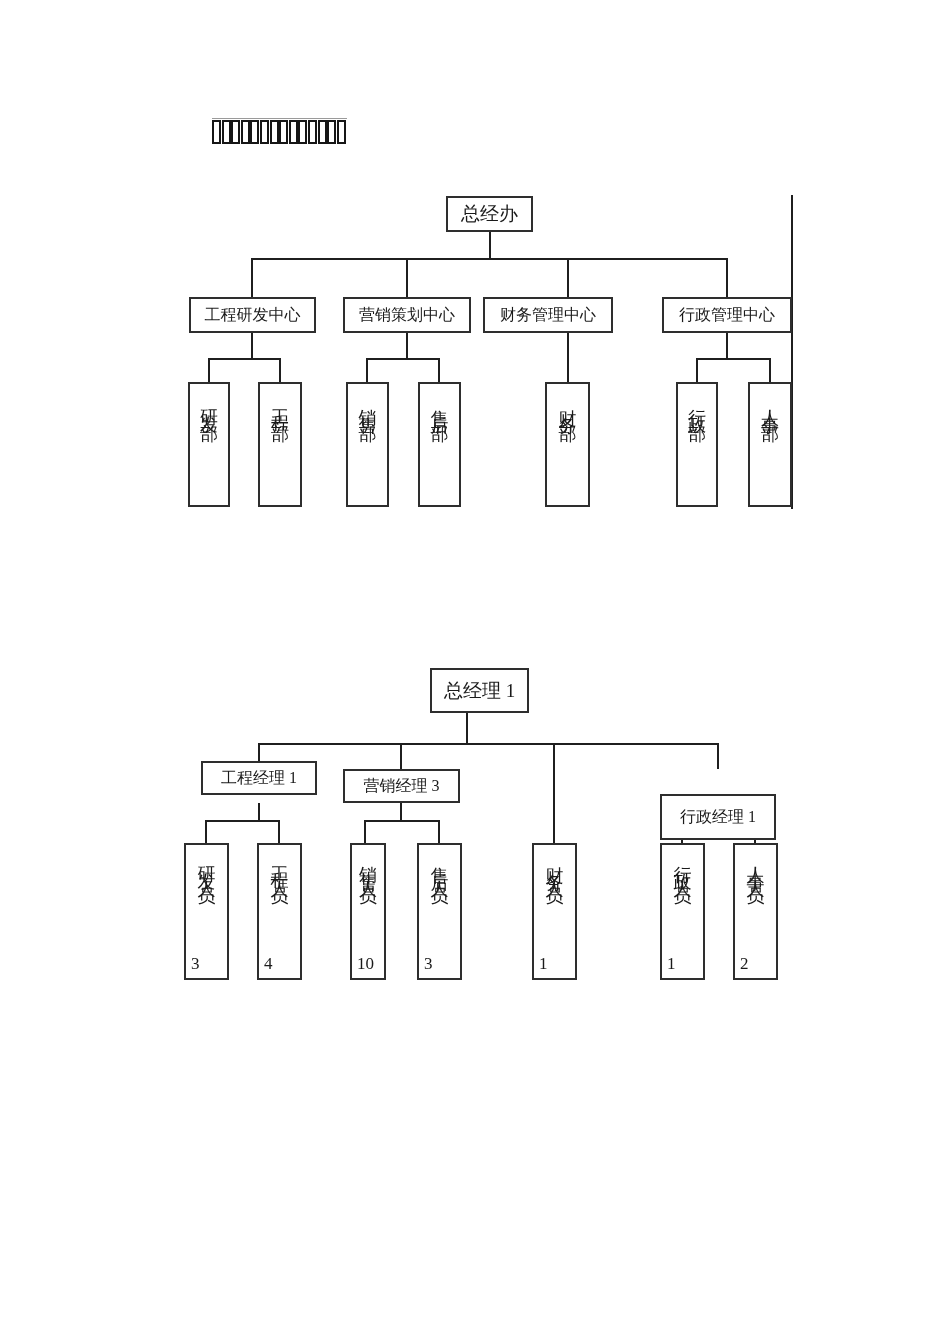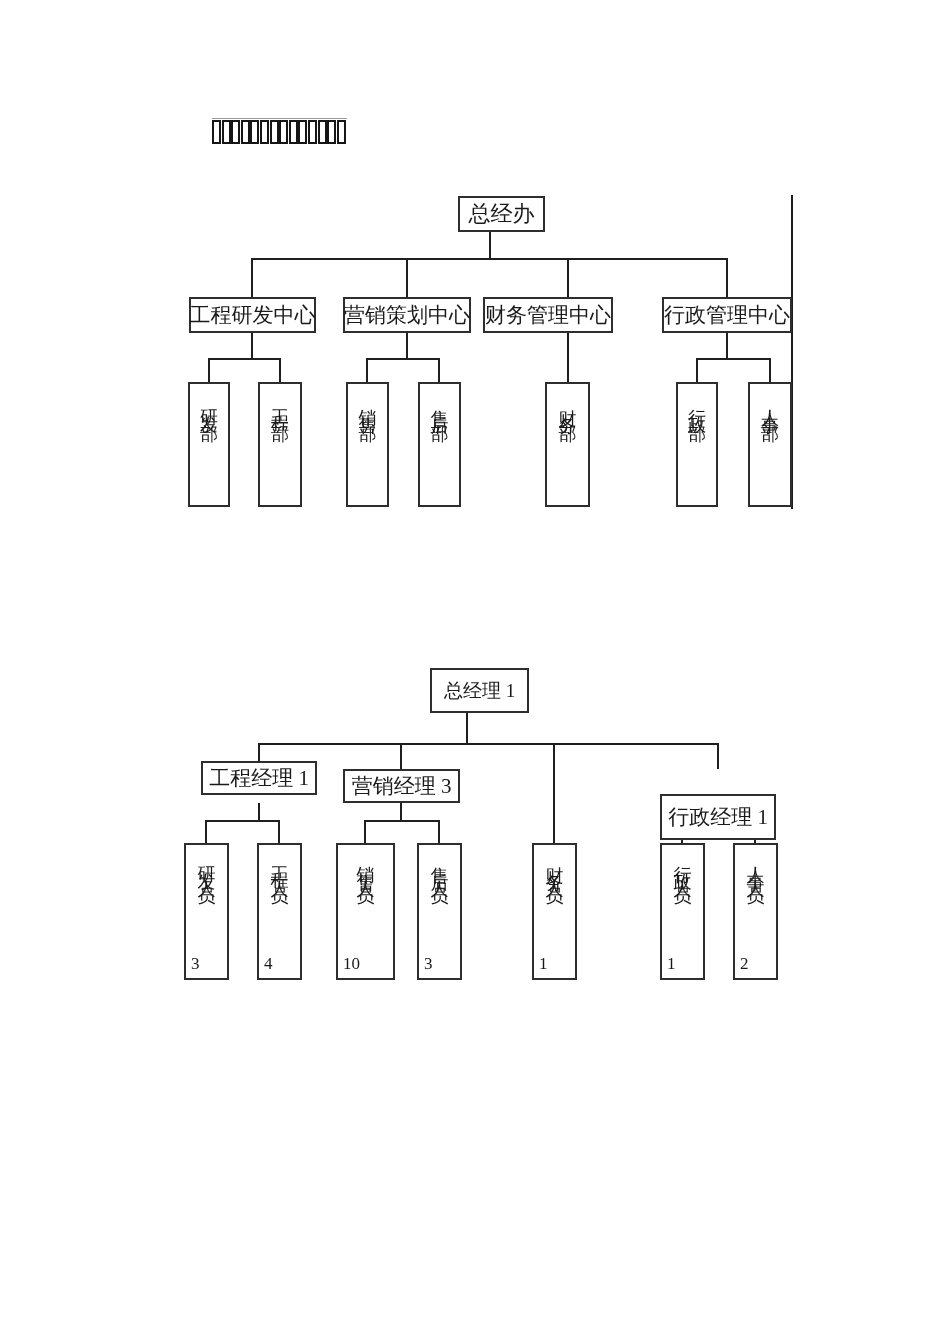--- a/index.html
+++ b/index.html
@@ -3,22 +3,22 @@
 <meta charset="utf-8">
 <style>
   html,body{margin:0;padding:0;}
   body{
     width:950px;height:1344px;background:#ffffff;position:relative;overflow:hidden;
     font-family:"Liberation Serif","DejaVu Serif",serif;color:#1a1a1a;
   }
   .canvas{position:absolute;inset:0;}
   
   .b{position:absolute;box-sizing:border-box;border:2px solid #2e2e2e;background:#fff;}
-  .hb{display:flex;align-items:center;justify-content:center;font-size:21px;white-space:nowrap;}
-  .hb.root1{font-size:22px;margin-left:12px;}
+  .hb{display:flex;align-items:center;justify-content:center;font-size:16px;white-space:nowrap;}
+  .hb.root1{font-size:19px;}
   .hb.root2{font-size:19px;margin-left:12px;}
   
   .ln{position:absolute;background:#1f1f1f;}
   
   .vlabel{
     position:absolute;left:50%;transform:translateX(-50%);
     writing-mode:vertical-lr;text-orientation:upright;
     font-size:18px;line-height:1;letter-spacing:7px;white-space:nowrap;
   }
   .c1v .vlabel{top:11px;}
@@ -146,21 +146,21 @@
   </div>
 
   <div class="b c2v" style="left:184px;top:843px;width:45px;height:137px">
     <span class="vlabel">研发人员</span>
     <span class="vnum">3</span>
   </div>
   <div class="b c2v" style="left:257px;top:843px;width:45px;height:137px">
     <span class="vlabel">工程人员</span>
     <span class="vnum">4</span>
   </div>
-  <div class="b c2v" style="left:336px;top:843px;width:59px;height:137px">
+  <div class="b c2v" style="left:350px;top:843px;width:36px;height:137px">
     <span class="vlabel">销售人员</span>
     <span class="vnum">10</span>
   </div>
   <div class="b c2v" style="left:417px;top:843px;width:45px;height:137px">
     <span class="vlabel">售后人员</span>
     <span class="vnum">3</span>
   </div>
   <div class="b c2v" style="left:532px;top:843px;width:45px;height:137px">
     <span class="vlabel">财务人员</span>
     <span class="vnum">1</span>

